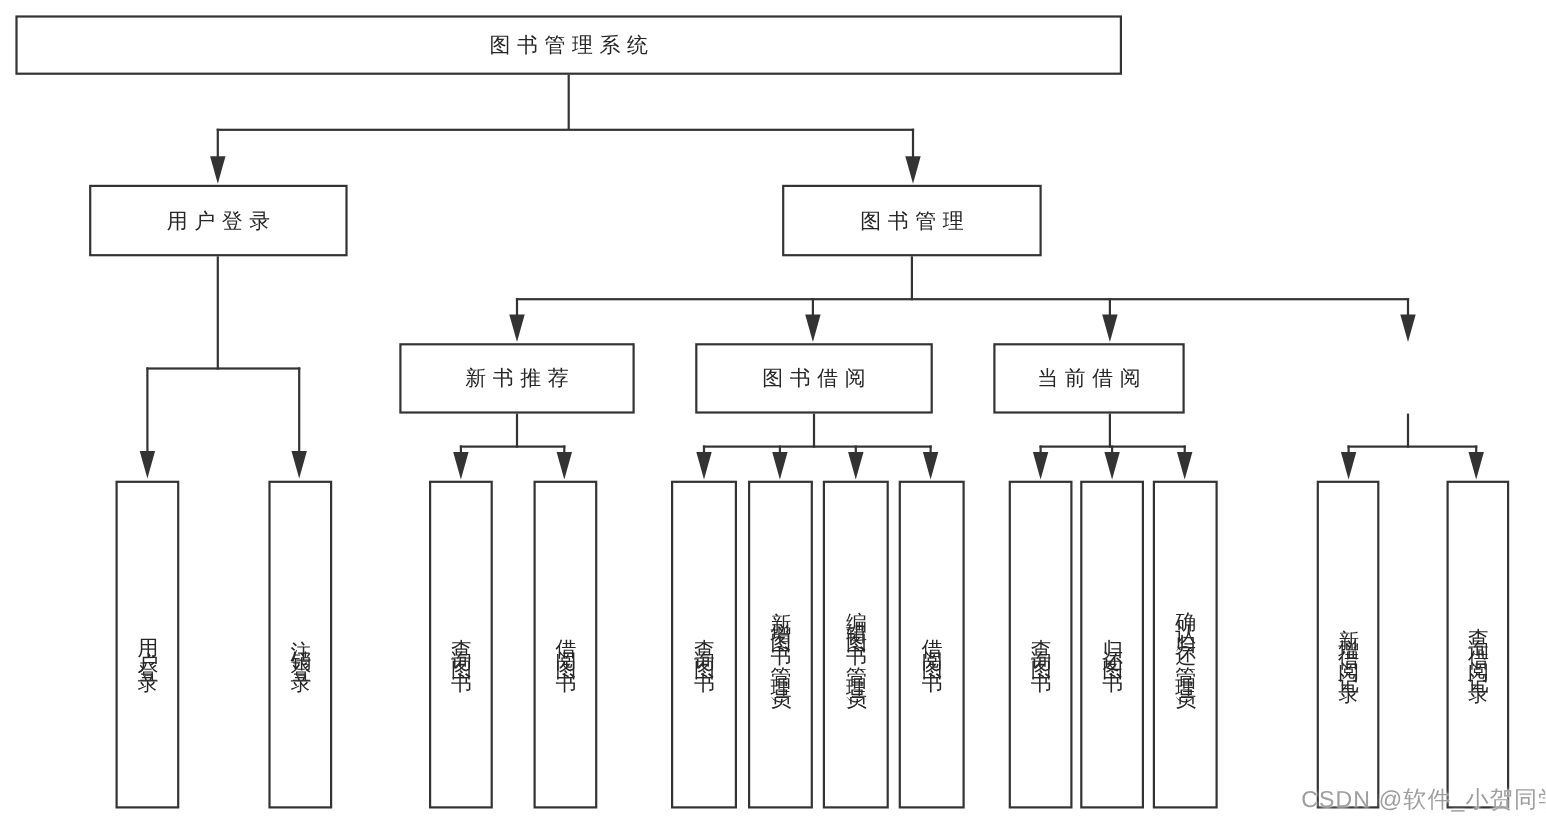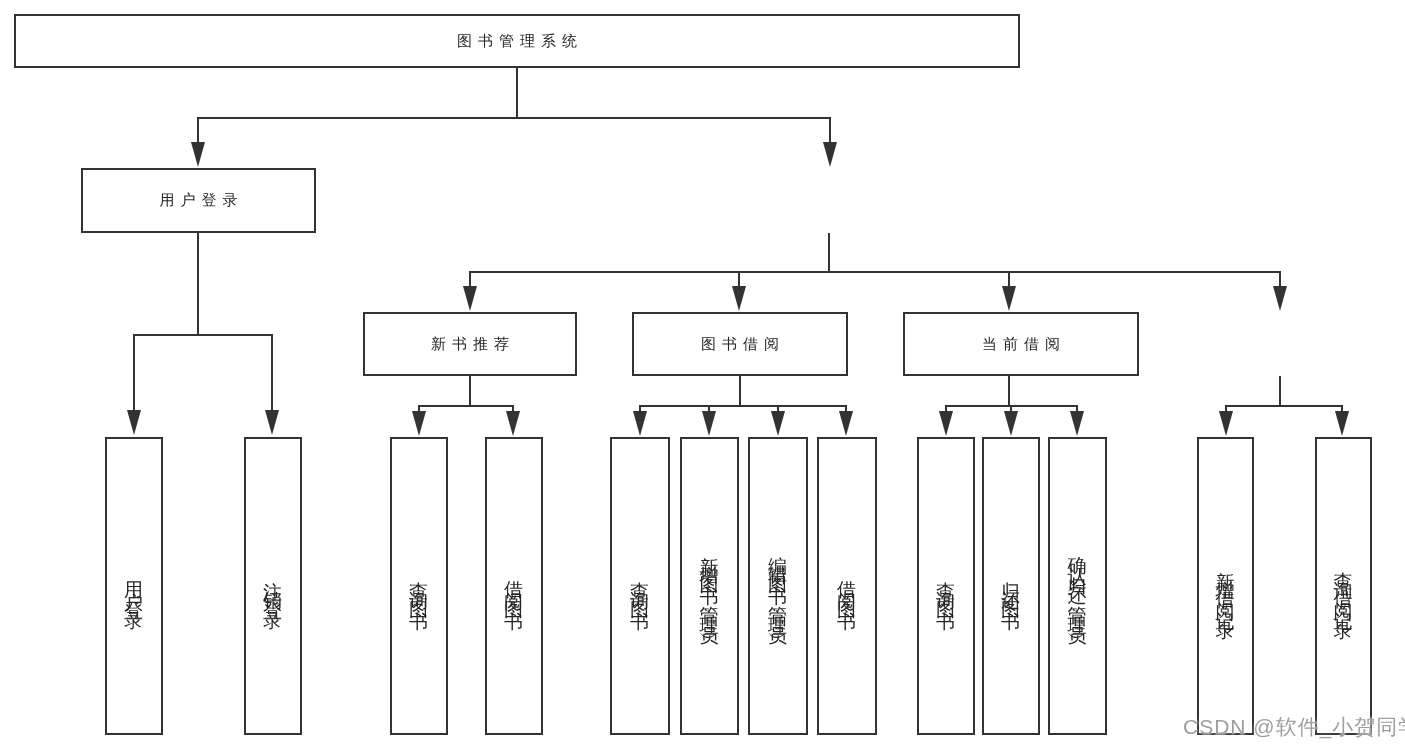--- a/index.html
+++ b/index.html
@@ -10,21 +10,21 @@
     font-family:"Liberation Sans", sans-serif;
     overflow:hidden;
   }
   .node{
     position:absolute;
     box-sizing:border-box;
     border:2px solid #333333;
     background:#ffffff;
     display:flex;align-items:center;justify-content:center;
     color:#262626;
-    font-size:15px;
+    font-size:19px;
     letter-spacing:6px;
     text-indent:6px; 
     white-space:nowrap;
   }
   .leaf{
     position:absolute;
     box-sizing:border-box;
     border:2px solid #333333;
     background:#ffffff;
     display:flex;align-items:center;justify-content:center;
@@ -65,20 +65,21 @@
   <div class="node" style="left:14px;top:14px;width:1006px;height:54px;">图书管理系统</div>
 
   <div class="vl" style="left:516px;top:68px;height:50px;"></div>
   <div class="hl" style="left:197px;top:117px;width:634px;"></div>
   <div class="vl" style="left:197px;top:117px;height:27px;"></div>
   <div class="arrow" style="left:191px;top:142px;"></div>
   <div class="vl" style="left:829px;top:117px;height:27px;"></div>
   <div class="arrow" style="left:823px;top:142px;"></div>
 
   <div class="node" style="left:81px;top:168px;width:235px;height:65px;">用户登录</div>
+  <div class="node" style="left:711px;top:168px;width:236px;height:65px;">图书管理</div>
 
   <div class="vl" style="left:197px;top:233px;height:103px;"></div>
   <div class="hl" style="left:133px;top:334px;width:140px;"></div>
   <div class="vl" style="left:133px;top:334px;height:78px;"></div>
   <div class="arrow" style="left:127px;top:410px;"></div>
   <div class="vl" style="left:271px;top:334px;height:78px;"></div>
   <div class="arrow" style="left:265px;top:410px;"></div>
 
   <div class="vl" style="left:828px;top:233px;height:40px;"></div>
   <div class="hl" style="left:469px;top:271px;width:812px;"></div>
@@ -86,21 +87,21 @@
   <div class="arrow" style="left:463px;top:286px;"></div>
   <div class="vl" style="left:738px;top:271px;height:18px;"></div>
   <div class="arrow" style="left:732px;top:286px;"></div>
   <div class="vl" style="left:1008px;top:271px;height:18px;"></div>
   <div class="arrow" style="left:1002px;top:286px;"></div>
   <div class="vl" style="left:1279px;top:271px;height:18px;"></div>
   <div class="arrow" style="left:1273px;top:286px;"></div>
 
   <div class="node" style="left:632px;top:312px;width:216px;height:64px;">图书借阅</div>
   <div class="node" style="left:363px;top:312px;width:214px;height:64px;">新书推荐</div>
-  <div class="node" style="left:903px;top:312px;width:236px;height:64px;">当前借阅</div>
+  <div class="node" style="left:903px;top:312px;width:174px;height:64px;">当前借阅</div>
 
   <div class="vl" style="left:469px;top:376px;height:31px;"></div>
   <div class="hl" style="left:418px;top:405px;width:96px;"></div>
   <div class="vl" style="left:418px;top:405px;height:8px;"></div>
   <div class="arrow" style="left:412px;top:411px;"></div>
   <div class="vl" style="left:512px;top:405px;height:8px;"></div>
   <div class="arrow" style="left:506px;top:411px;"></div>
 
   <div class="vl" style="left:739px;top:376px;height:31px;"></div>
   <div class="hl" style="left:639px;top:405px;width:208px;"></div>

